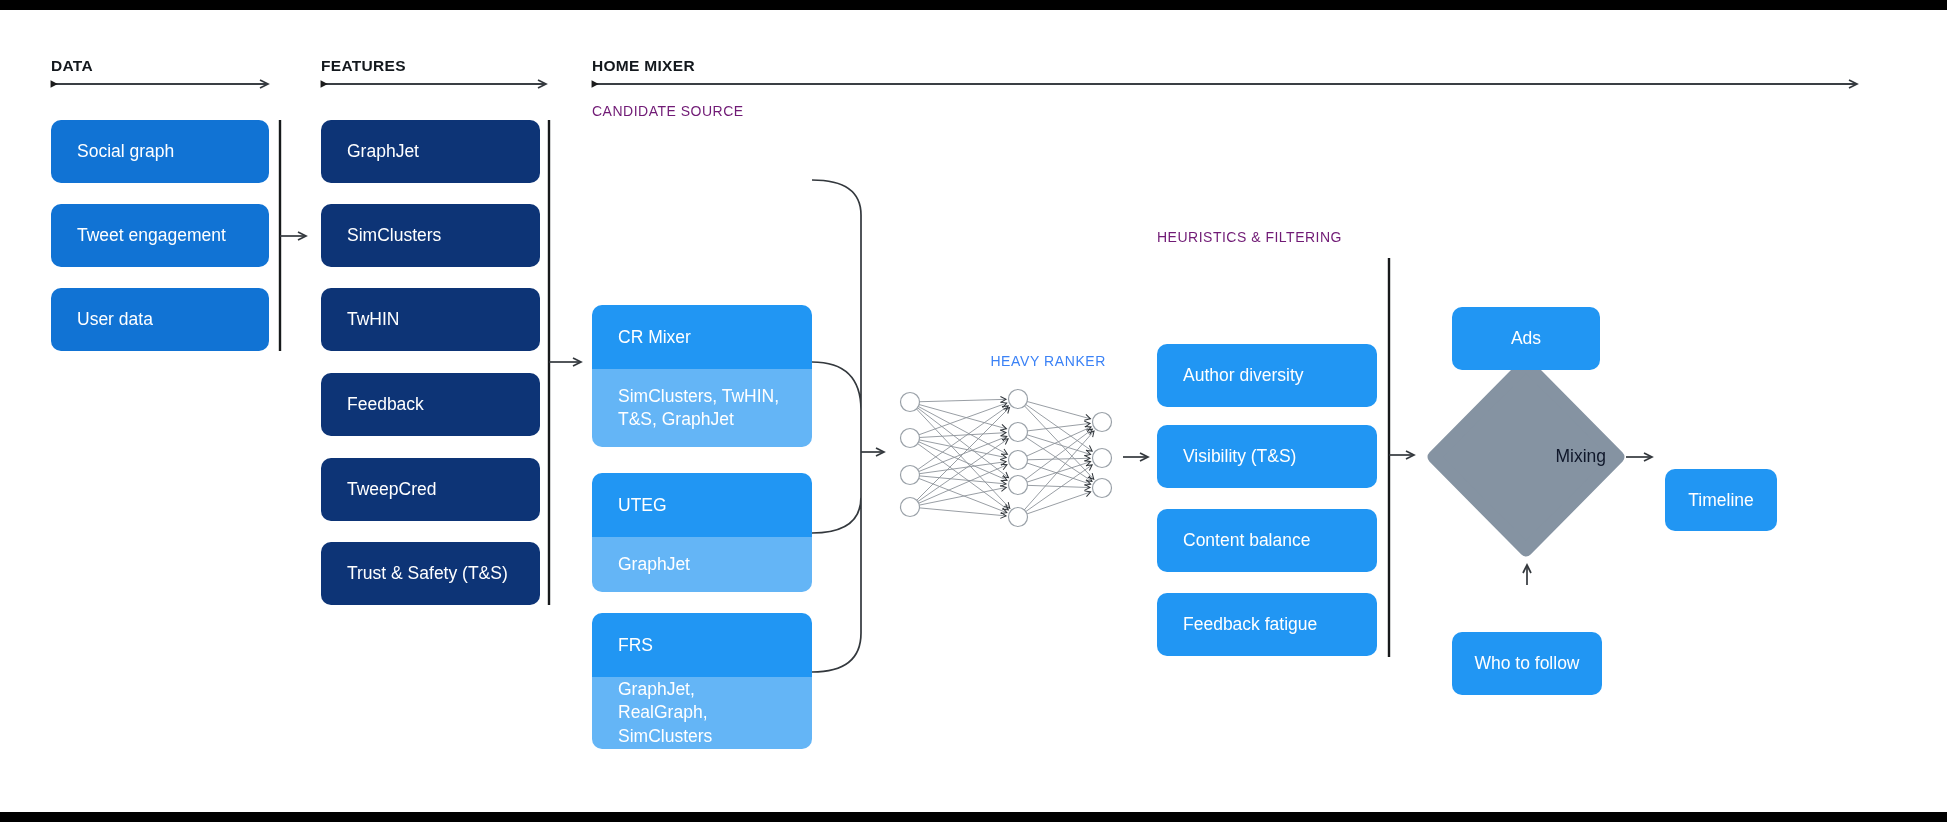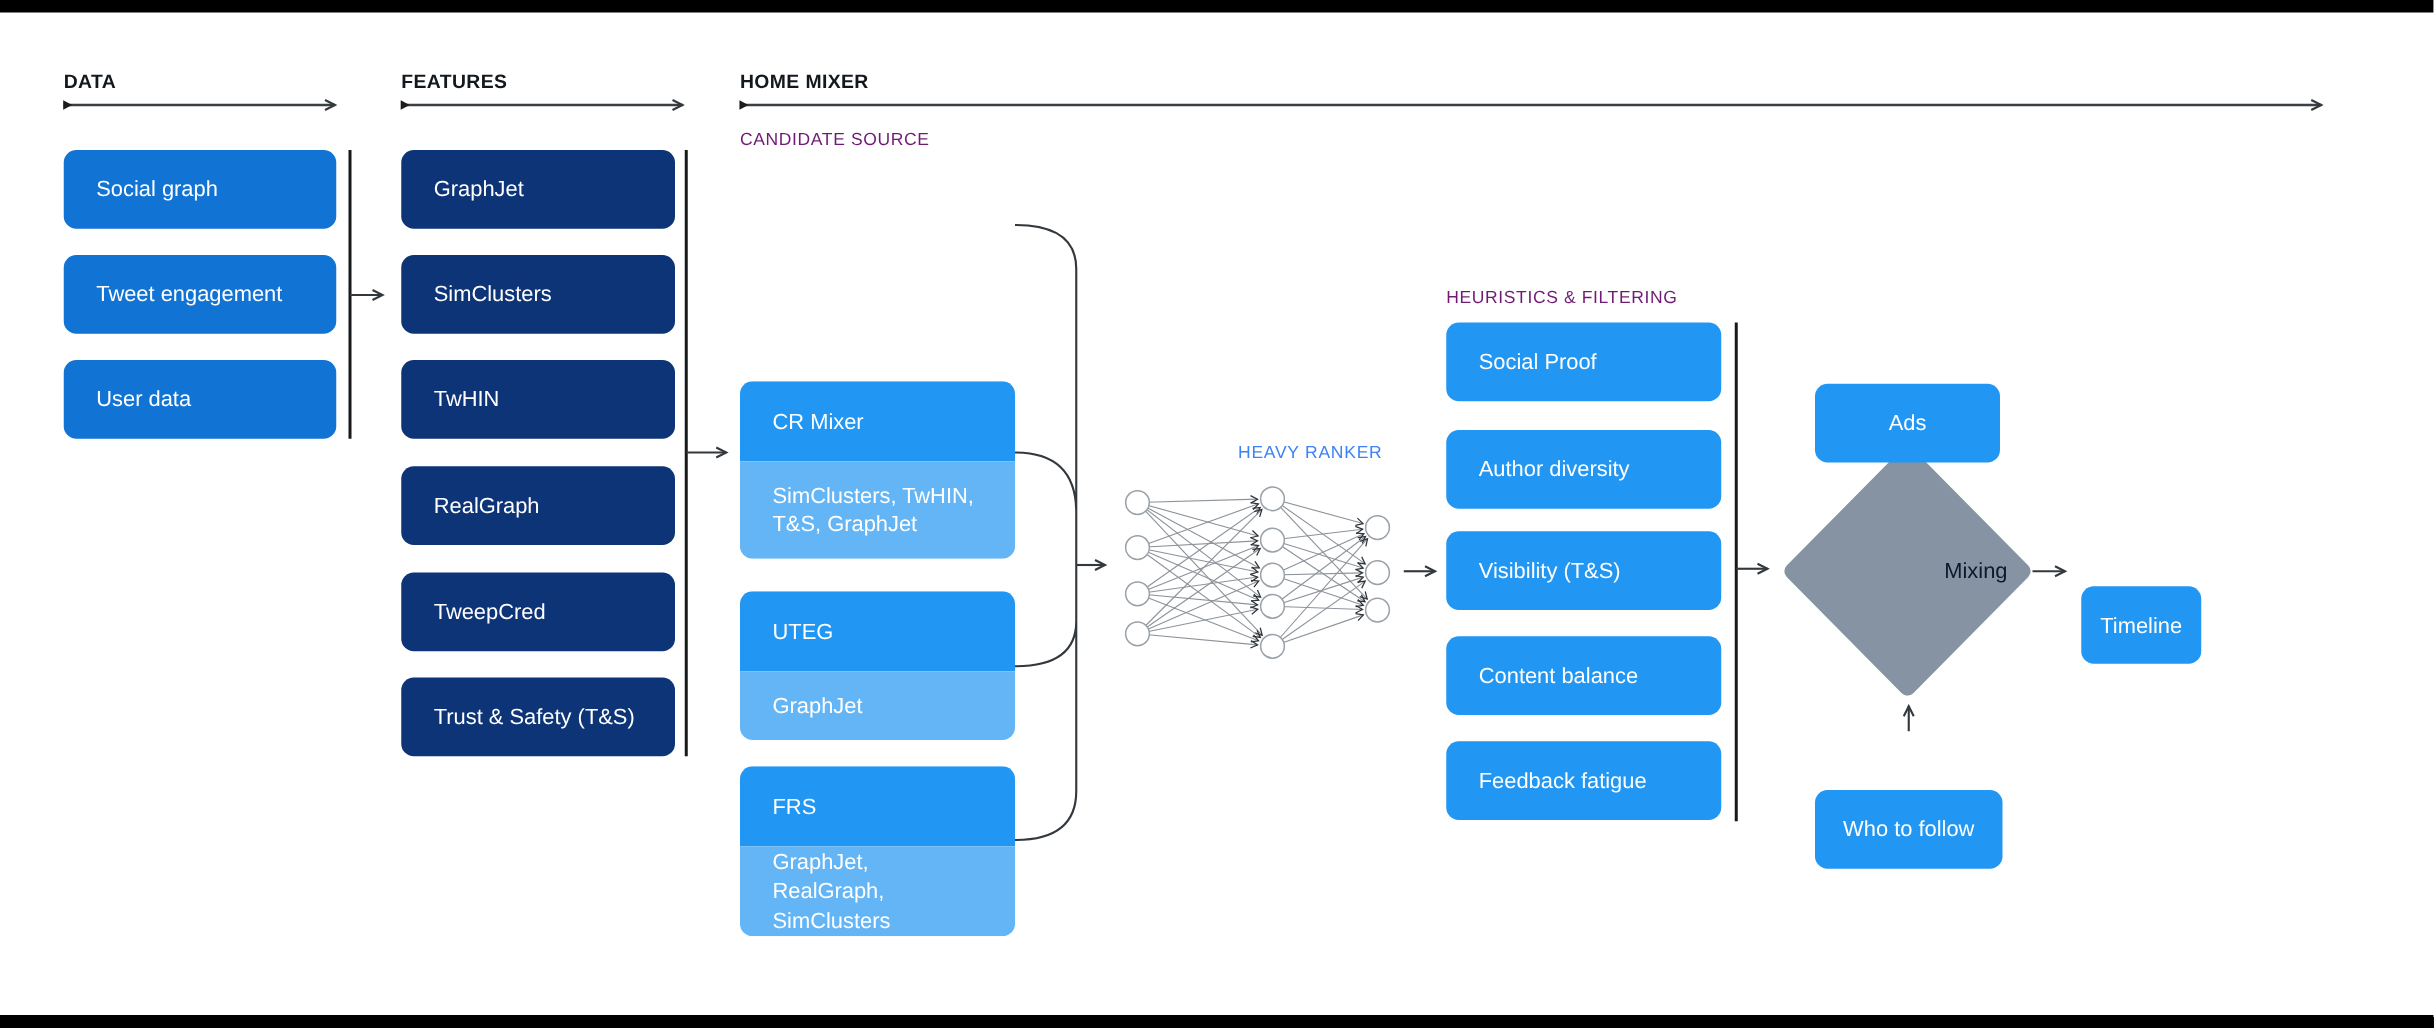--- a/index.html
+++ b/index.html
@@ -137,21 +137,21 @@
   <div class="sec-h" style="left:321px">FEATURES</div>
   <div class="sec-h" style="left:592px">HOME MIXER</div>
 
   <div class="box data-box" style="top:120px">Social graph</div>
   <div class="box data-box" style="top:204px">Tweet engagement</div>
   <div class="box data-box" style="top:288px">User data</div>
 
   <div class="box feat-box" style="top:120px">GraphJet</div>
   <div class="box feat-box" style="top:204px">SimClusters</div>
   <div class="box feat-box" style="top:288px">TwHIN</div>
-  <div class="box feat-box" style="top:373px">RealGraph</div>
+  <div class="box feat-box" style="top:373px">Feedback</div>
   <div class="box feat-box" style="top:458px">TweepCred</div>
   <div class="box feat-box" style="top:542px">Trust &amp; Safety (T&amp;S)</div>
 
   <div class="sub-h" style="left:592px;top:103px">CANDIDATE SOURCE</div>
 
   <div class="cand" style="top:305px">
     <div class="head">CR Mixer</div>
     <div class="sub" style="height:78px;white-space:normal">SimClusters, TwHIN, T&amp;S, GraphJet</div>
   </div>
   <div class="cand" style="top:473px">
@@ -159,24 +159,23 @@
     <div class="sub" style="height:55px;white-space:normal">GraphJet</div>
   </div>
   <div class="cand" style="top:613px">
     <div class="head">FRS</div>
     <div class="sub" style="height:72px;white-space:normal">GraphJet, RealGraph, SimClusters</div>
   </div>
 
   <div class="ranker-h">HEAVY RANKER</div>
 
   <div class="sub-h" style="left:1157px;top:229px">HEURISTICS &amp; FILTERING</div>
-  <div class="box heur-box" style="top:258px">Social Proof</div>
   <div class="box heur-box" style="top:344px">Author diversity</div>
   <div class="box heur-box" style="top:425px">Visibility (T&amp;S)</div>
   <div class="box heur-box" style="top:509px">Content balance</div>
   <div class="box heur-box" style="top:593px">Feedback fatigue</div>
 
   <div class="mini" style="left:1452px;top:263px;width:148px;height:63px">Ads</div>
   <div class="diamond-label">Mixing</div>
   <div class="mini" style="left:1452px;top:588px;width:150px;height:63px">Who to follow</div>
-  <div class="mini" style="left:1665px;top:425px;width:96px;height:62px">Timeline</div>
+  <div class="mini" style="left:1665px;top:425px;width:112px;height:62px">Timeline</div>
 
 </div>
 
 </body></html>

